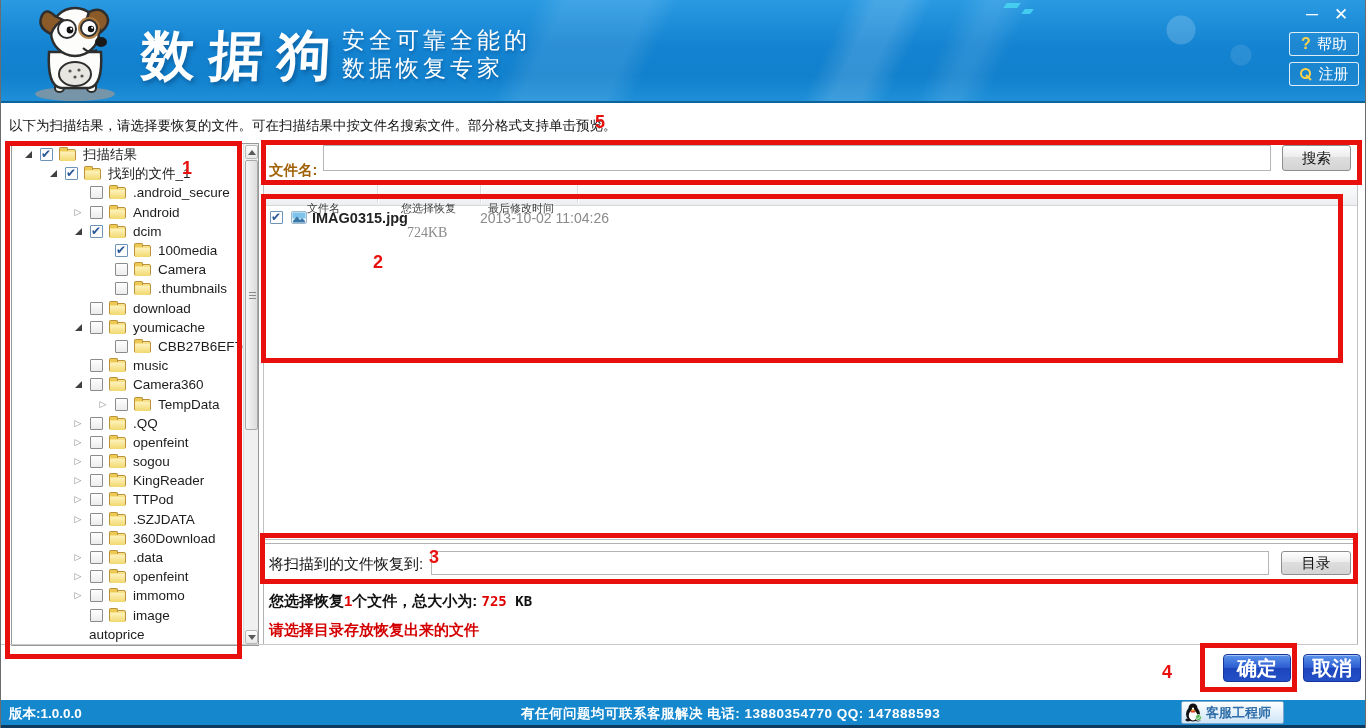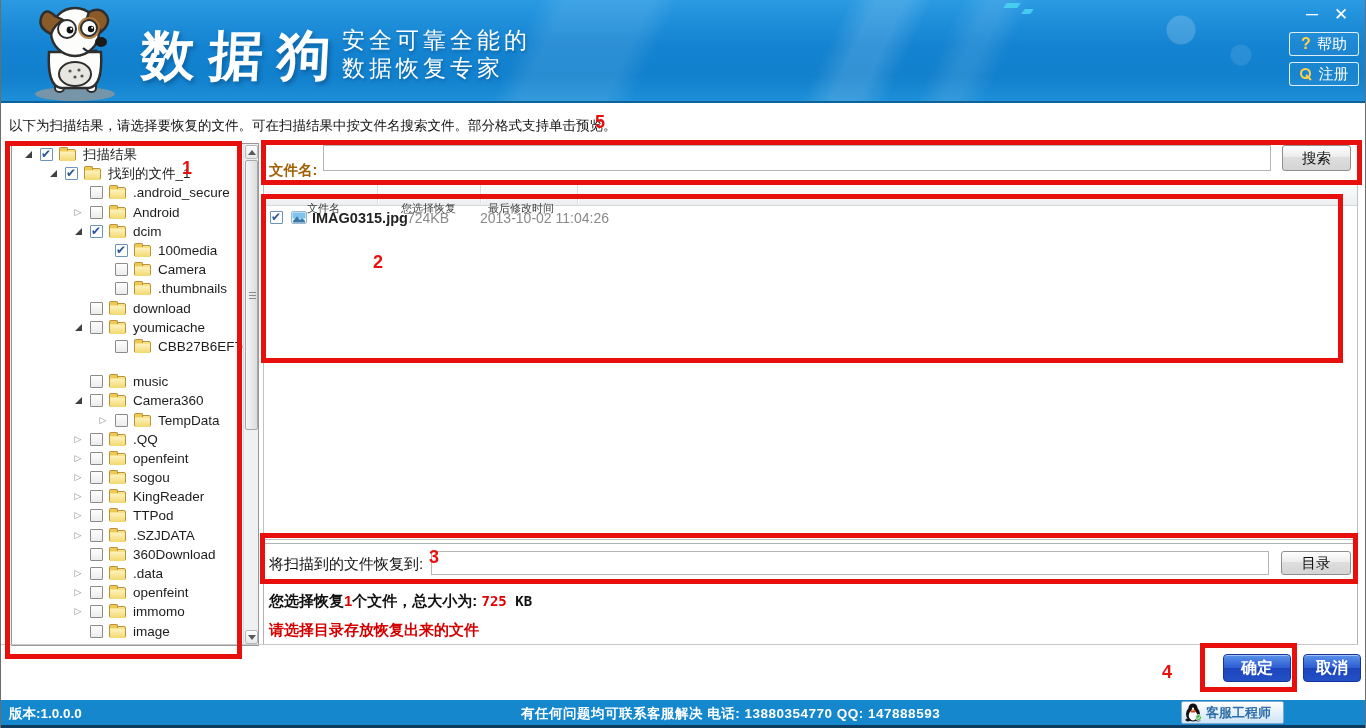--- a/index.html
+++ b/index.html
@@ -69,35 +69,35 @@
 
   
   #file-table { left:262px; top:180px; width:1095px; height:360px; border:1px solid #c2c2c2; background:#fff; }
   #file-head { position:absolute; left:0; top:0; width:100%; height:25px; background:linear-gradient(180deg,#fff,#f4f5f7 60%,#eceef1); border-bottom:1px solid #d8d8d8; }
   .col-sep { position:absolute; top:3px; width:1px; height:19px; background:#dcdcdc; box-shadow:1px 0 0 #fff; }
   .head-cell { position:absolute; top:20px; font-size:11px; color:#3c3c3c; }
   .file-row { position:absolute; left:0; width:100%; height:24px; }
   .file-row .cb { position:absolute; left:6px; top:4px; margin:0; }
   .img-icon { position:absolute; left:27px; top:4px; }
   .fname { position:absolute; left:48px; top:3px; font-size:14.5px; font-weight:bold; color:#222; }
-  .fsize { position:absolute; left:143px; top:3px; font-size:14px; color:#8a8a8a; }
+  .fsize { position:absolute; left:143px; top:18px; font-size:14px; color:#8a8a8a;font-family:Liberation Serif, serif; }
   .ftime { position:absolute; left:216px; top:3px; font-size:14px; color:#8a8a8a; }
 
   
   #bottom-box { left:262px; top:543px; width:1095px; height:102px; border:1px solid #b2b2b2; background:#fff; }
   #recover-label { left:268px; top:555px; font-size:15px; font-weight:normal; color:#111;text-align:right; }
   #recover-input { left:430px; top:551px; width:838px; height:24px; border:1px solid #b5b5b5; background:#fff; font-size:14px; padding:0 6px; font-family:inherit; }
   #dir-btn { left:1280px; top:551px; width:70px; height:24px; }
   #summary-line { left:268px; top:592px; font-size:15px; font-weight:bold; color:#111; }
   #summary-line .red { color:#e00000; }
   #summary-line .mono { font-family:"DejaVu Sans Mono",monospace; font-size:14px; }
   #hint-line { left:268px; top:621px; font-size:15px; font-weight:bold; color:#d40000; }
 
   
-  .blue-btn { background:linear-gradient(180deg,#5a93ea,#2e5dd2 48%,#1c45bc 52%,#2450c6); border:1px solid #16359c; border-radius:4px; color:#fff; font-size:16px; font-weight:bold; display:flex; align-items:center; justify-content:center; cursor:pointer; box-shadow:inset 0 1px 0 rgba(255,255,255,.45); }
+  .blue-btn { background:linear-gradient(180deg,#5a93ea,#2e5dd2 48%,#1c45bc 52%,#2450c6); border:1px solid #16359c; border-radius:4px; color:#fff; font-size:20px; font-weight:bold; display:flex; align-items:center; justify-content:center; cursor:pointer; box-shadow:inset 0 1px 0 rgba(255,255,255,.45); }
   #ok-btn { left:1222px; top:654px; width:68px; height:28px; }
   #cancel-btn { left:1302px; top:654px; width:58px; height:28px; }
 
   
   #footer { left:0; top:700px; width:1366px; height:28px; background:#1487cd; border-bottom:3px solid #0d3a5f; }
   #footer-version { left:8px; top:705px; color:#fff; font-size:13.5px; font-weight:bold; }
   #footer-support { left:520px; top:705px; color:#fff; font-size:13.5px; font-weight:bold; letter-spacing:.5px; }
   #service-btn { left:1180px; top:701px; width:103px; height:23px; background:linear-gradient(180deg,#fdfeff,#cfe5f7); border:1px solid #7fa9cc; border-radius:2px; display:flex; align-items:center; gap:4px; padding-left:3px; cursor:pointer; }
   #service-btn span.txt { color:#2f6ea8; font-size:13px; font-weight:bold; }
 
@@ -232,21 +232,21 @@
           <span class="cb"></span>
           <span class="folder"></span>
           <span class="tree-label">youmicache</span>
         </div>
         <div class="tree-row" style="padding-left: 83px;">
           <span class="tw arrow-slot"></span>
           <span class="cb"></span>
           <span class="folder"></span>
           <span class="tree-label">CBB27B6EF764...</span>
         </div>
-        <div class="tree-row" style="padding-left: 58px; margin-top: 16px;">
+        <div class="tree-row" style="padding-left: 58px;">
           <span class="tw arrow-slot"></span>
           <span class="cb"></span>
           <span class="folder"></span>
           <span class="tree-label">music</span>
         </div>
         <div class="tree-row" style="padding-left: 58px;">
           <span class="tw arrow-slot">
             <span class="arrow-exp"></span>
           </span>
           <span class="cb"></span>

